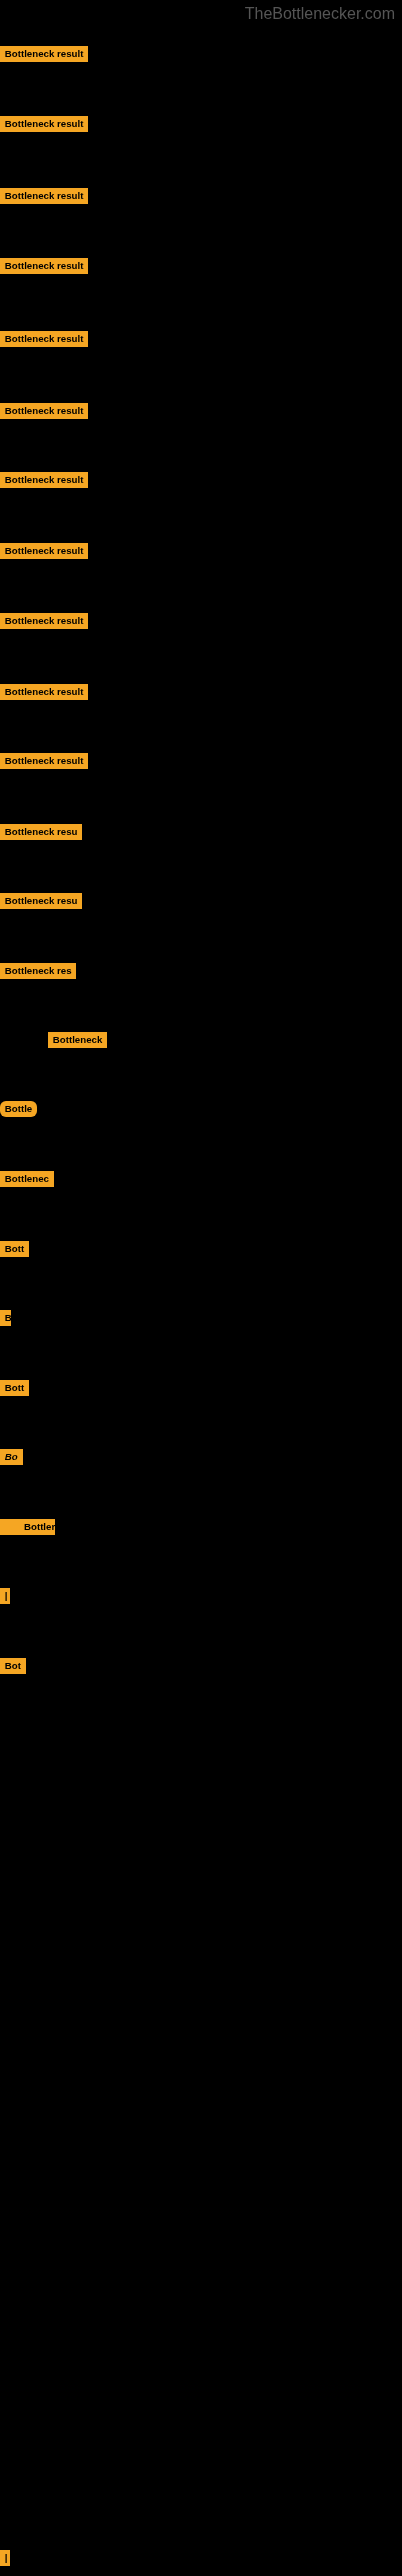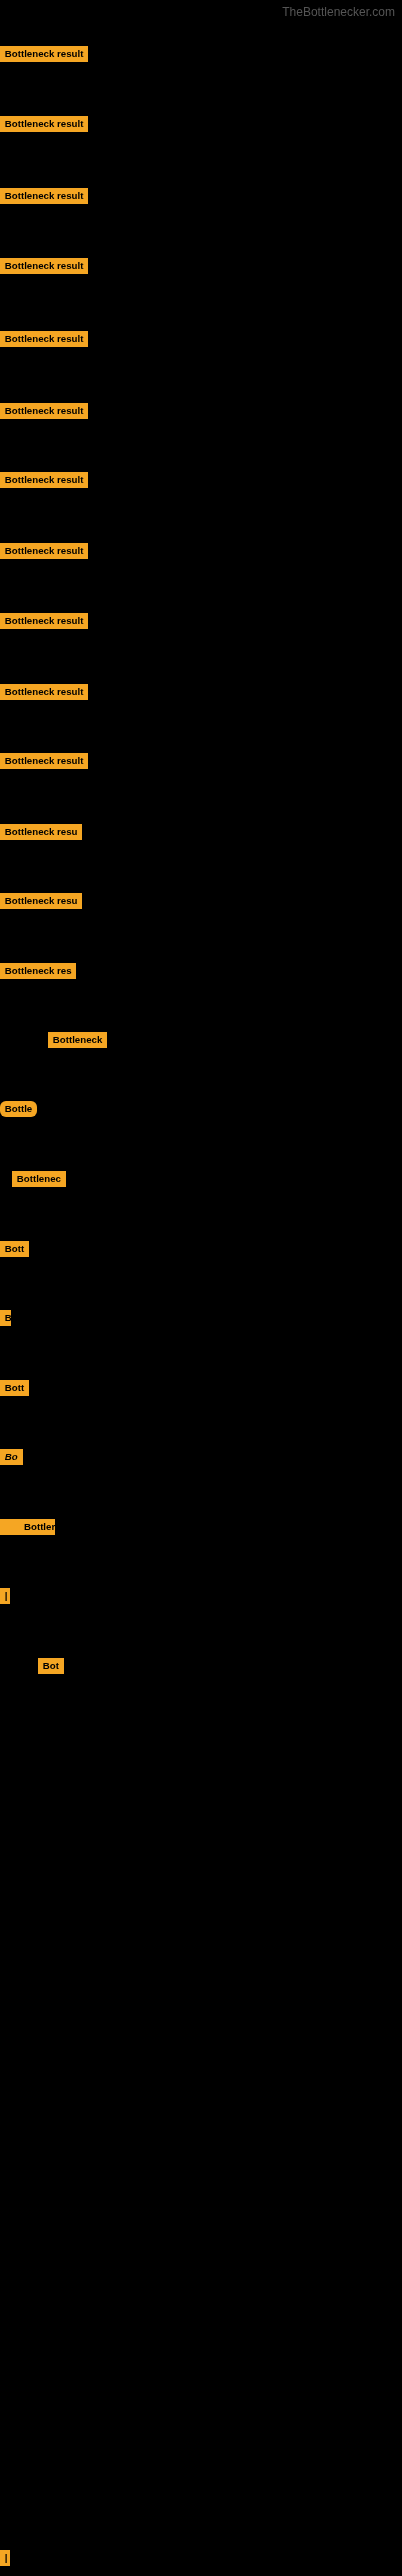--- a/index.html
+++ b/index.html
@@ -14,21 +14,21 @@
       min-height: 2576px;
       font-family: Arial, sans-serif;
       position: relative;
     }
 
     .site-title {
       position: absolute;
       top: 4.8px;
       right: 8px;
       color: #555555;
-      font-size: 12px;
+      font-size: 16px;
       font-weight: normal;
     }
 
     .bottleneck-badge {
       background-color: #f5a623;
       color: #000000;
       font-size: 9.7px;
       font-weight: bold;
       padding: 2.4px 4.8px;
       display: inline-block;
@@ -57,23 +57,23 @@
     <div class="row" style="top: 472px; max-width: 122px;"><span class="bottleneck-badge" style="max-width: 122px;">Bottleneck result</span></div>
     <div class="row" style="top: 543px; max-width: 122px;"><span class="bottleneck-badge" style="max-width: 122px;">Bottleneck result</span></div>
     <div class="row" style="top: 613px; max-width: 119px;"><span class="bottleneck-badge" style="max-width: 119px;">Bottleneck result</span></div>
     <div class="row" style="top: 684px; max-width: 117px;"><span class="bottleneck-badge" style="max-width: 117px;">Bottleneck result</span></div>
     <div class="row" style="top: 753px; max-width: 111px;"><span class="bottleneck-badge" style="max-width: 111px;">Bottleneck result</span></div>
     <div class="row" style="top: 824px; max-width: 105px;"><span class="bottleneck-badge" style="max-width: 105px;">Bottleneck resu</span></div>
     <div class="row" style="top: 893px; max-width: 98px;"><span class="bottleneck-badge" style="max-width: 98px;">Bottleneck resu</span></div>
     <div class="row" style="top: 963px; max-width: 93px;"><span class="bottleneck-badge" style="max-width: 93px;">Bottleneck res</span></div>
     <div class="row" style="top: 1032px; max-width: 76px;"><span class="bottleneck-badge" style="max-width: 76px; margin-left: 48px;">Bottleneck</span></div>
     <div class="row" style="top: 1101px; max-width: 52px;"><span class="bottleneck-badge" style="max-width: 52px; border-radius: 6px;">Bottle</span></div>
-    <div class="row" style="top: 1171px; max-width: 68px; padding-left: 12px;"><span class="bottleneck-badge" style="max-width: 68px;">Bottlenec</span></div>
+    <div class="row" style="top: 1171px; max-width: 68px;"><span class="bottleneck-badge" style="max-width: 68px;">Bottlenec</span></div>
     <div class="row" style="top: 1241px; max-width: 36px;"><span class="bottleneck-badge" style="max-width: 36px;">Bott</span></div>
     <div class="row" style="top: 1310px; max-width: 11.3px;"><span class="bottleneck-badge" style="max-width: 11.3px;">B</span></div>
     <div class="row" style="top: 1380px; max-width: 39px;"><span class="bottleneck-badge" style="max-width: 39px;">Bott</span></div>
     <div class="row" style="top: 1449px; max-width: 26px;"><span class="bottleneck-badge" style="max-width: 26px; font-style: italic;">Bo</span></div>
     <div class="row" style="top: 1519px; max-width: 55px;"><span class="bottleneck-badge" style="max-width: 55px; padding-left: 24px;">Bottler</span></div>
     <div class="row" style="top: 1588px; max-width: 6.4px;"><span class="bottleneck-badge" style="max-width: 6.4px;">|</span></div>
-    <div class="row" style="top: 1658px; max-width: 34px;"><span class="bottleneck-badge" style="max-width: 34px; margin-left: 38px;">Bot</span></div>
+    <div class="row" style="top: 1658px; max-width: 34px;"><span class="bottleneck-badge" style="max-width: 34px;">Bot</span></div>
     <div class="row" style="top: 2550px; max-width: 6.4px;"><span class="bottleneck-badge" style="max-width: 6.4px;">|</span></div>
   </div>
 
 
 </body></html>

